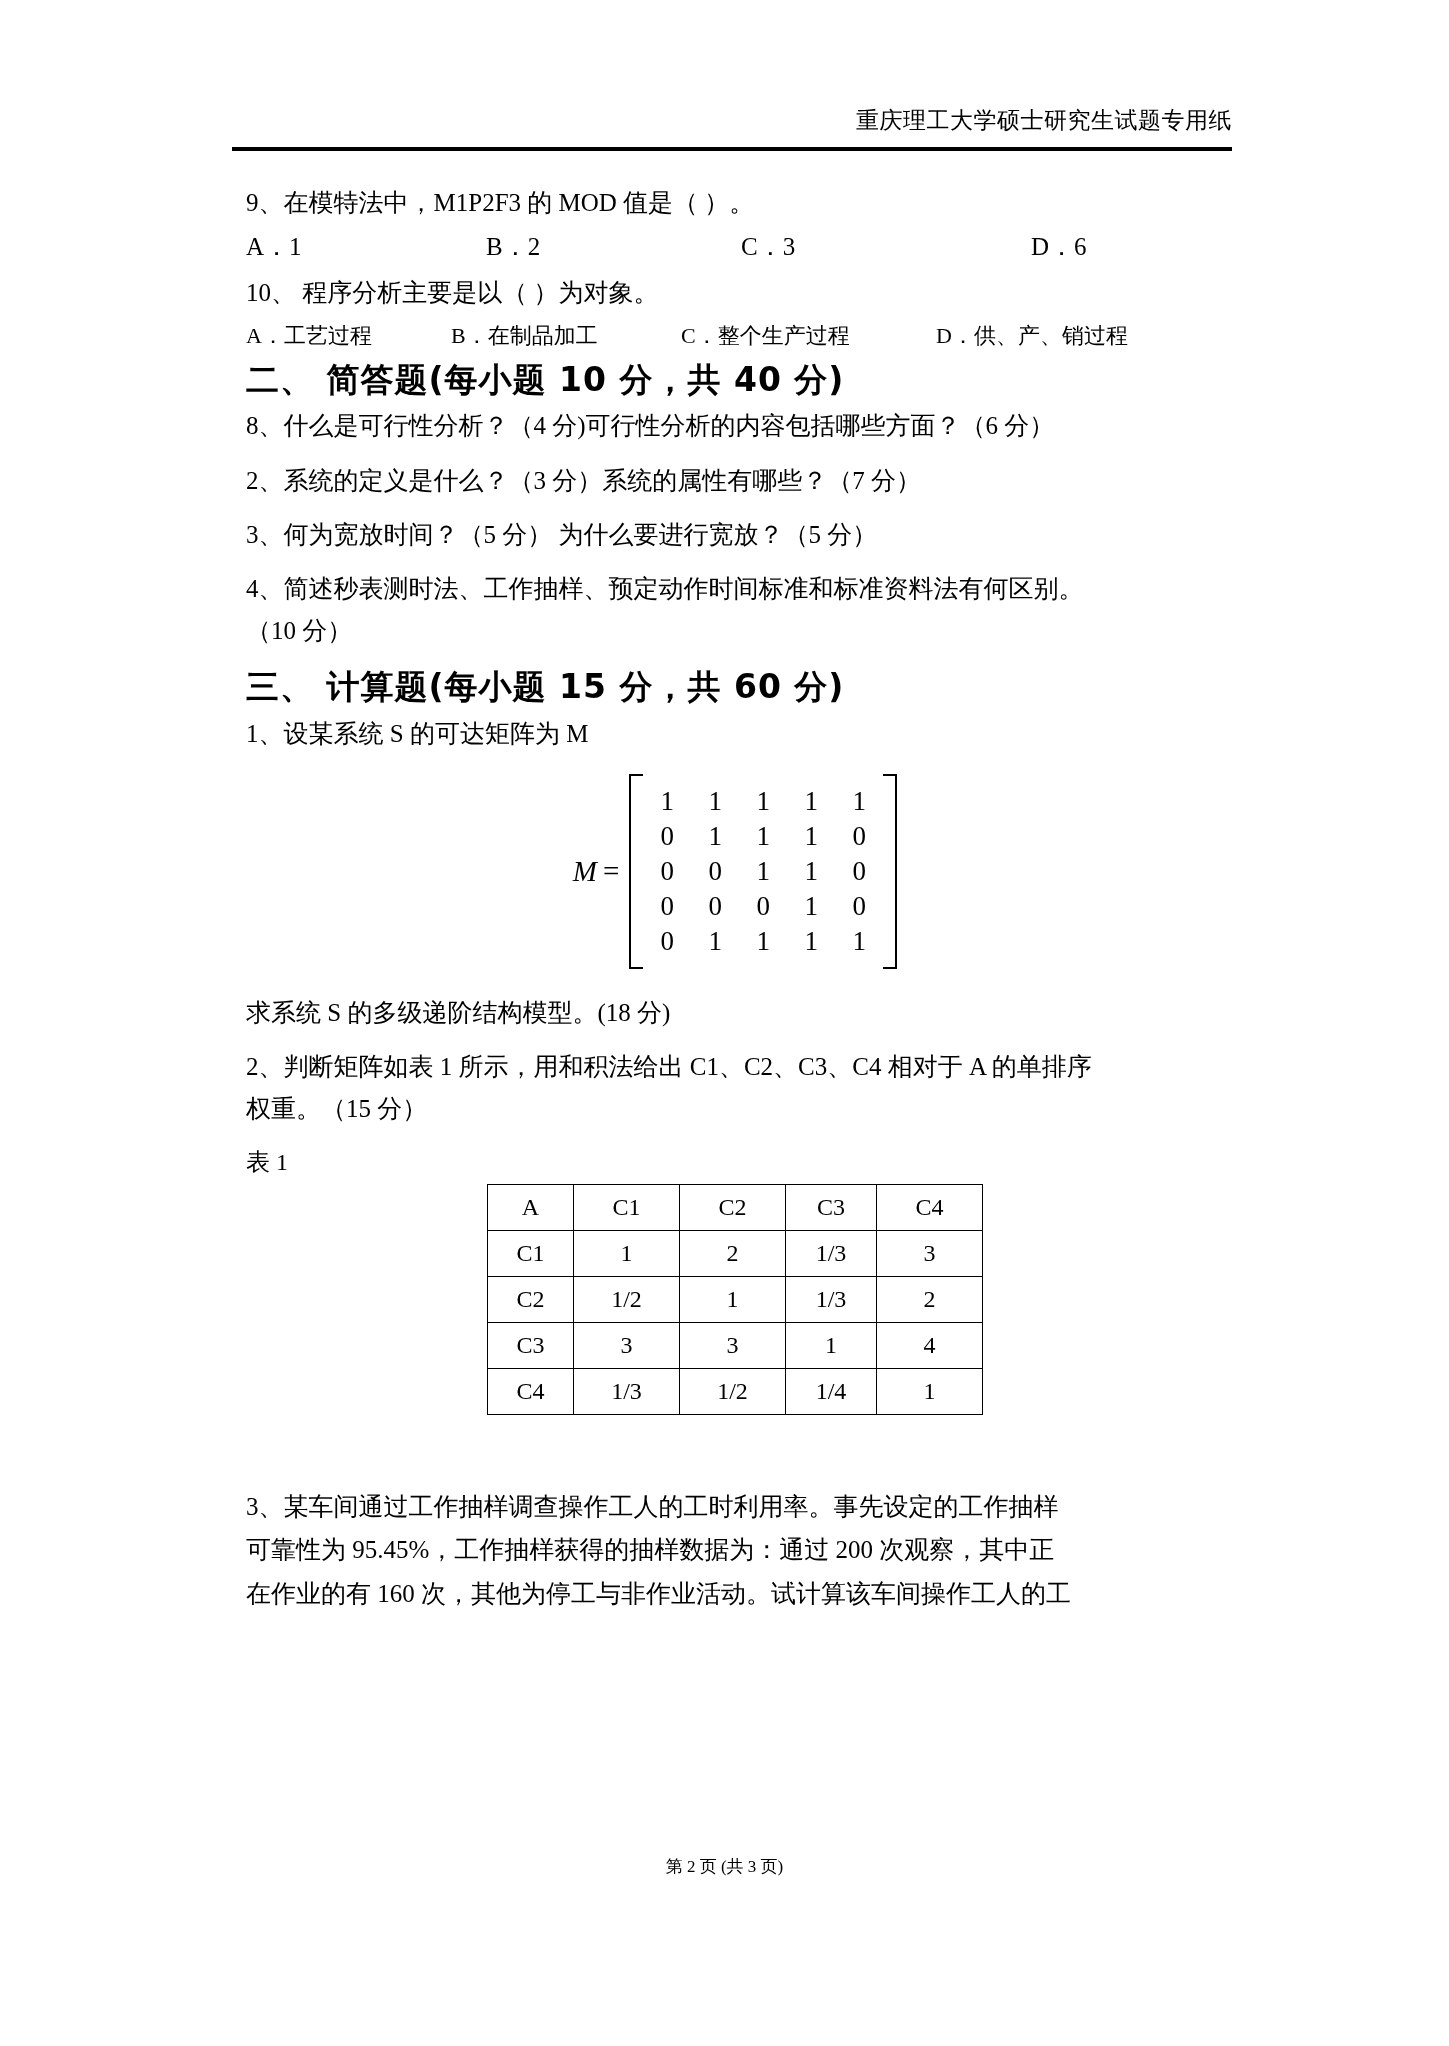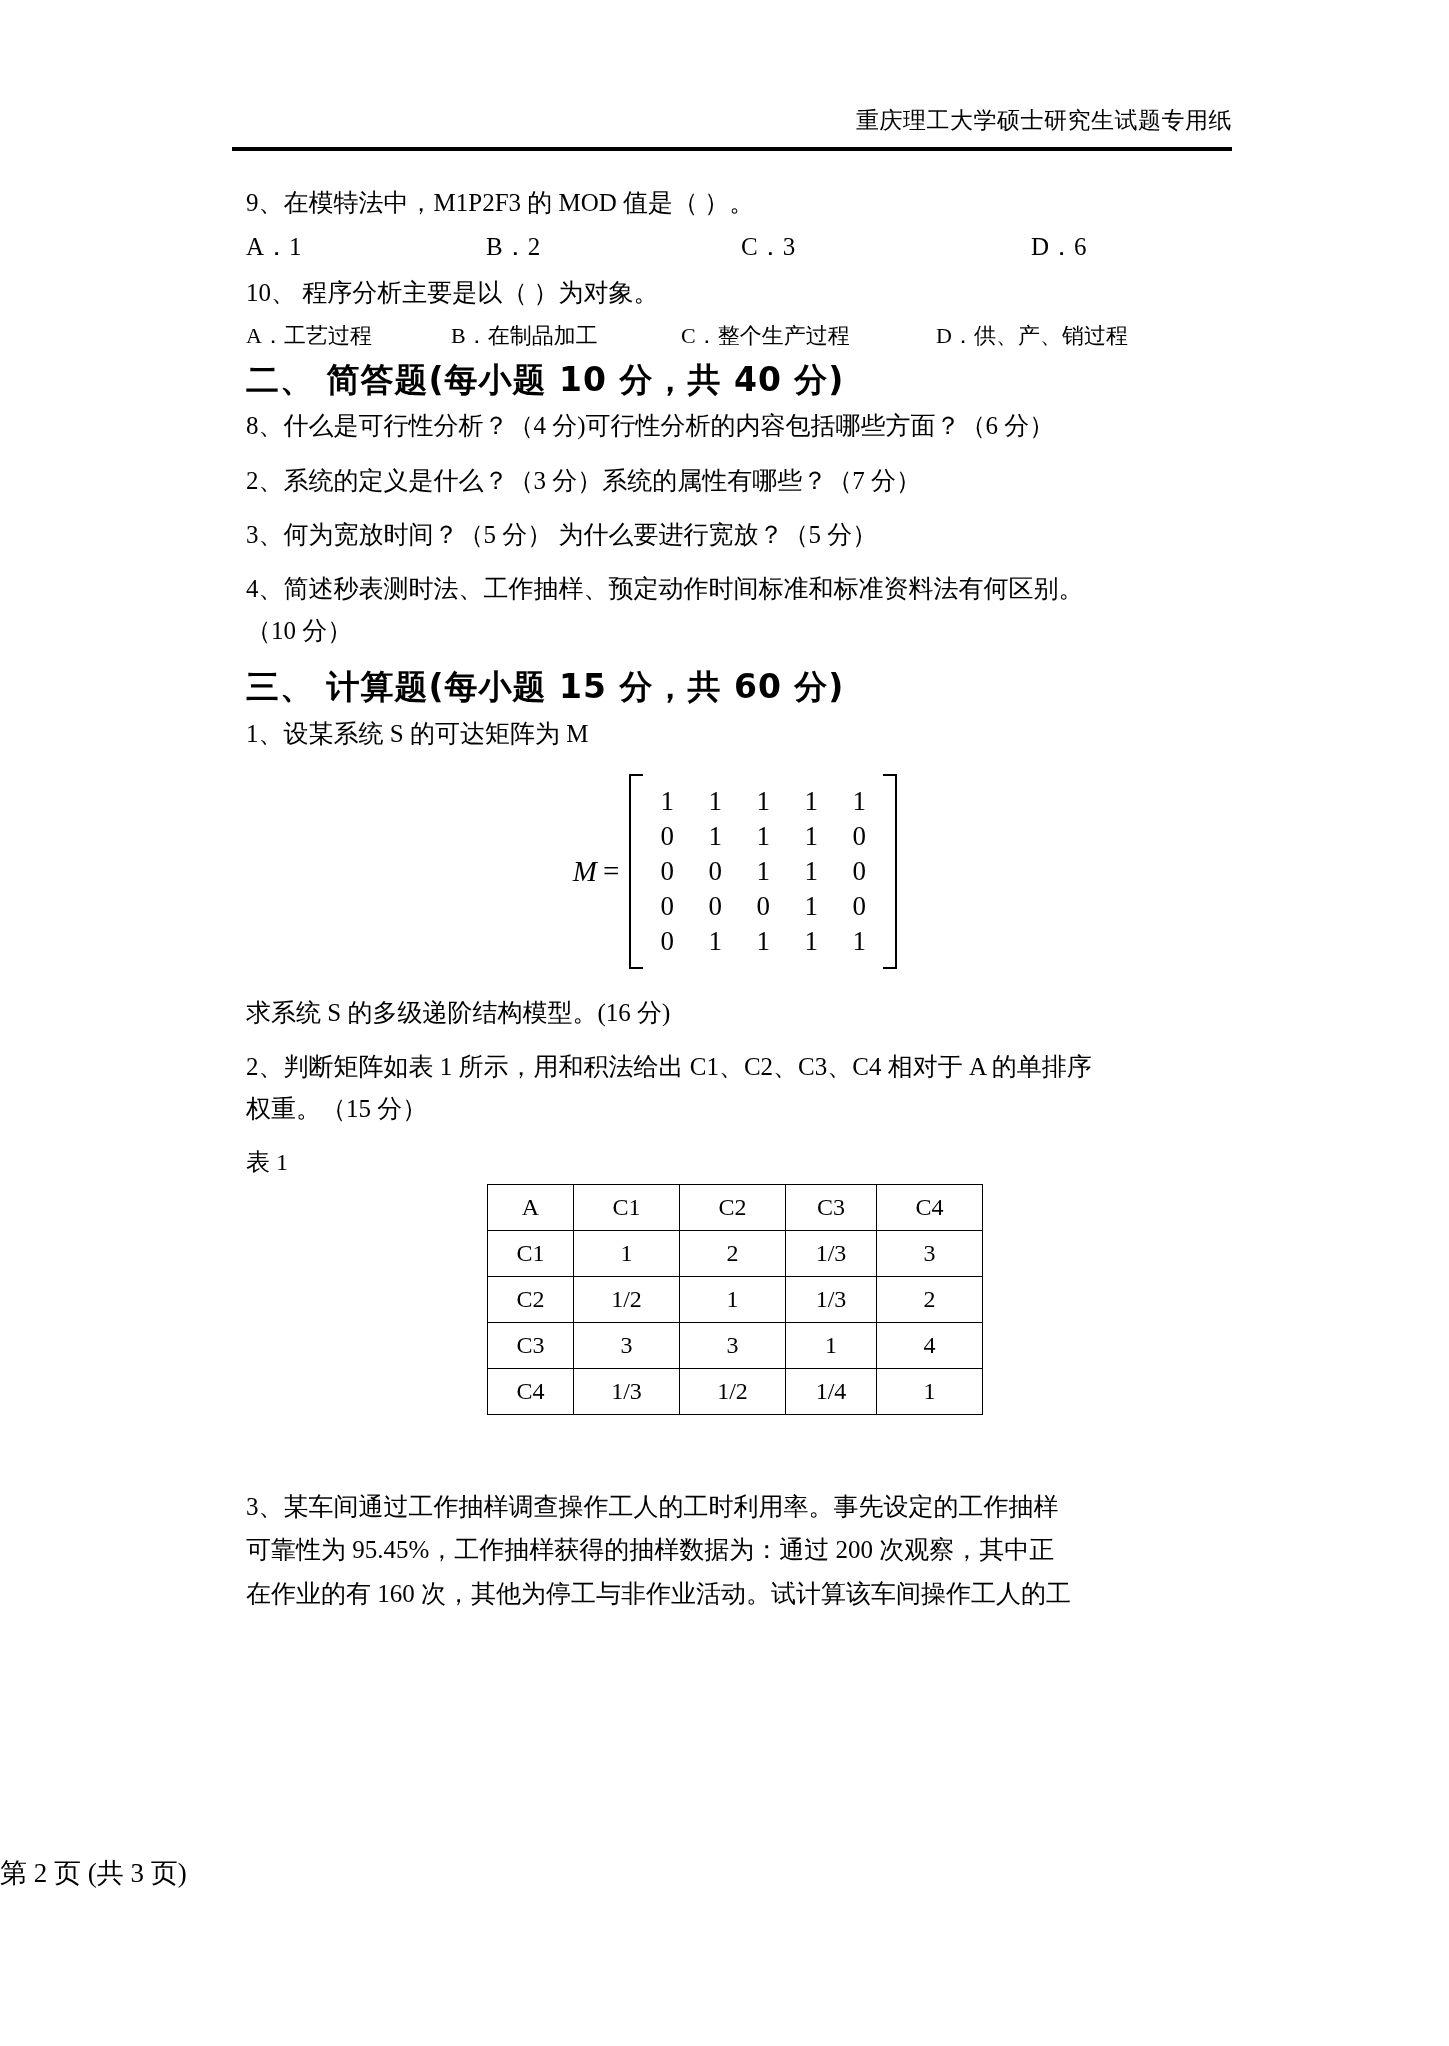--- a/index.html
+++ b/index.html
@@ -197,21 +197,22 @@
     line-height: 1.75;
     text-align: justify;
   }
 
   
   .footer {
     position: absolute;
     left: 0;
     top: 1855px;
     width: 1449px;
-    font-size: 27px;
+    text-align: center;
+    font-size: 17px;
   }
 </style>
 </head>
 <body>
 
 <div class="page">
 
   <div class="header-wrap">
     <span class="header-title">重庆理工大学硕士研究生试题专用纸</span>
   </div>
@@ -283,21 +284,21 @@
             <td>1</td>
             <td>1</td>
             <td>1</td>
             <td>1</td>
           </tr>
         </tbody>
           </table>
       </span>
     </div>
 
-    <div class="para">求系统 S 的多级递阶结构模型。(16 分)</div>
+    <div class="para">求系统 S 的多级递阶结构模型。(18 分)</div>
 
     <div class="para-tight">2、判断矩阵如表 1 所示，用和积法给出 C1、C2、C3、C4 相对于 A 的单排序</div>
     <div class="para-tight">权重。（15 分）</div>
 
     <div class="table-caption">表 1</div>
     <div class="tbl-wrap">
       <table class="data">
         <tbody>
             <tr>
           <td class="c0">A</td>

